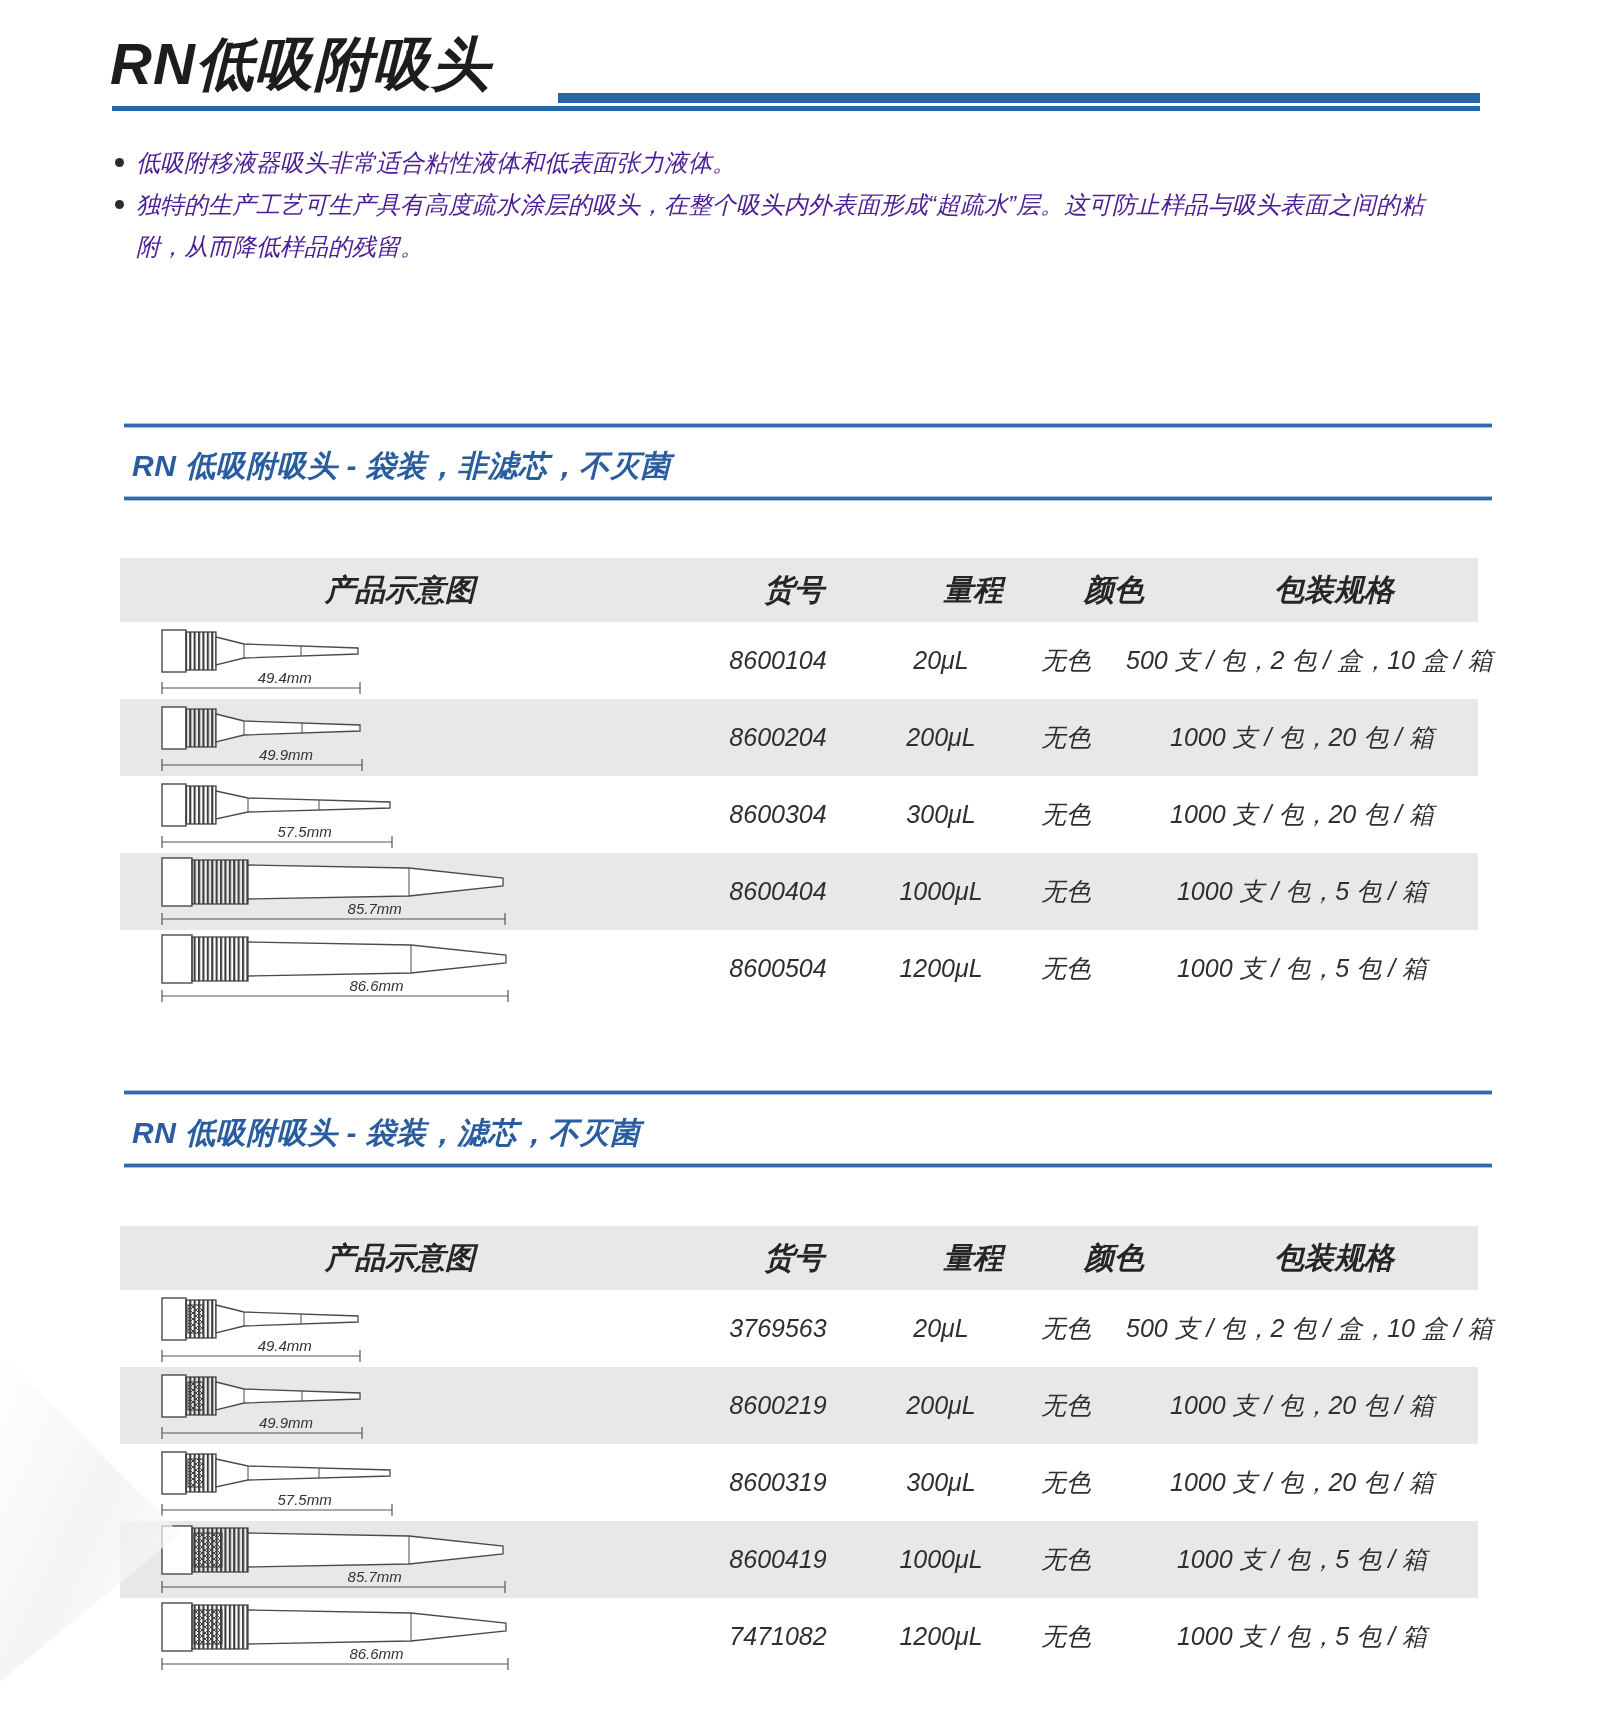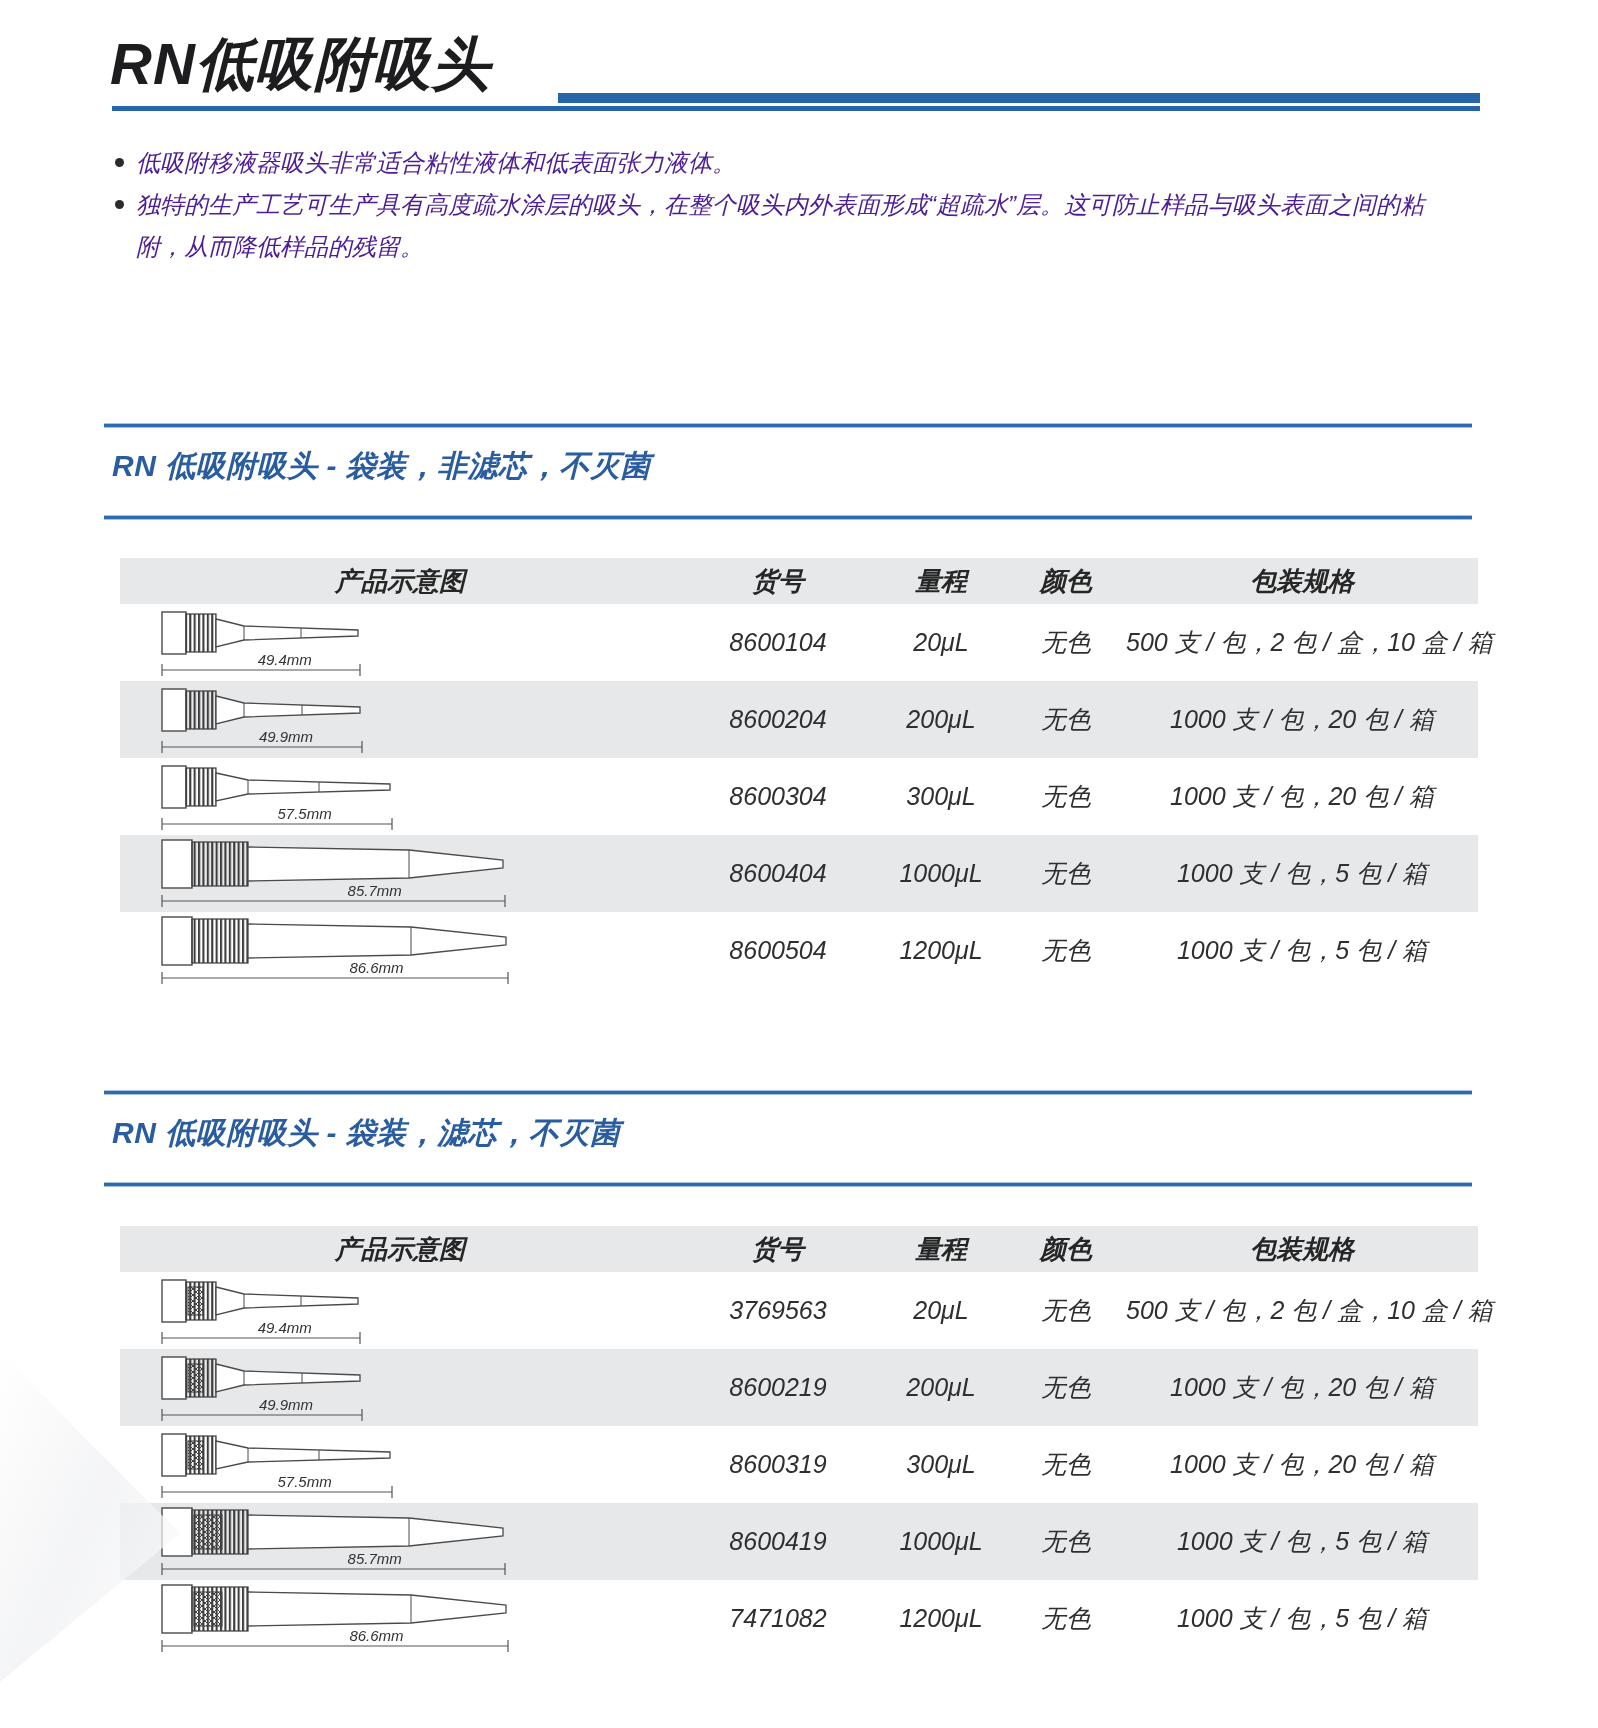--- a/index.html
+++ b/index.html
@@ -12,30 +12,30 @@
   .title-rule{position:relative;height:22px;margin-top:-2px;}
   .title-rule .thick{position:absolute;left:448px;right:0;top:0;height:10px;background:#2565a8;}
   .title-rule .thin{position:absolute;left:2px;right:0;top:13px;height:5px;background:#2565a8;}
 
   
   .bullets{position:absolute;top:142px;left:112px;width:1348px;margin:0;padding:0;list-style:none;}
   .bullets li{position:relative;padding-left:24px;font-size:24px;line-height:42px;color:#4c1d95;}
   .bullets li::before{content:"";position:absolute;left:3px;top:16px;width:9px;height:9px;border-radius:50%;background:#2b2b2b;}
 
   
-  .sec-head{position:absolute;left:104px;width:1368px;height:95px;}
+  .sec-head{position:absolute;left:124px;width:1368px;height:76px;}
   .rule{position:absolute;left:0;right:0;height:3px;background:#2e6bae;box-shadow:0 1px 0 #a9c1dd,0 -1px 0 #a9c1dd;}
   .rule-top{top:0;}
   .rule-bottom{bottom:0;}
   .sec-heading{position:absolute;left:8px;top:22px;margin:0;font-size:30px;font-weight:700;color:#2a5d9f;letter-spacing:.5px;}
 
   
   .ptable{position:absolute;left:120px;width:1358px;}
   .trow{display:grid;grid-template-columns:560px 196px 130px 120px 1fr;align-items:center;}
-  .thead{height:46px;background:#e7e8ea;font-weight:700;font-size:26px;color:#262626;}
+  .thead{height:64px;background:#e7e8ea;font-weight:700;font-size:30px;color:#262626;gap:16px;}
   .tbody .trow{height:77px;font-size:25px;color:#2f2f2f;}
   .tbody .trow:nth-child(even){background:#e7e8ea;}
   .cell{text-align:center;white-space:nowrap;}
   .cell.diagram{text-align:left;padding-left:34px;line-height:0;}
 
   
   .watermark{position:absolute;left:0;top:1352px;width:180px;height:330px;opacity:.7;
      background:linear-gradient(295deg,#ffffff 0%,#eff0f2 50%,#ffffff 100%);
      clip-path:polygon(0 0,100% 55%,0 100%);}
 </style>

